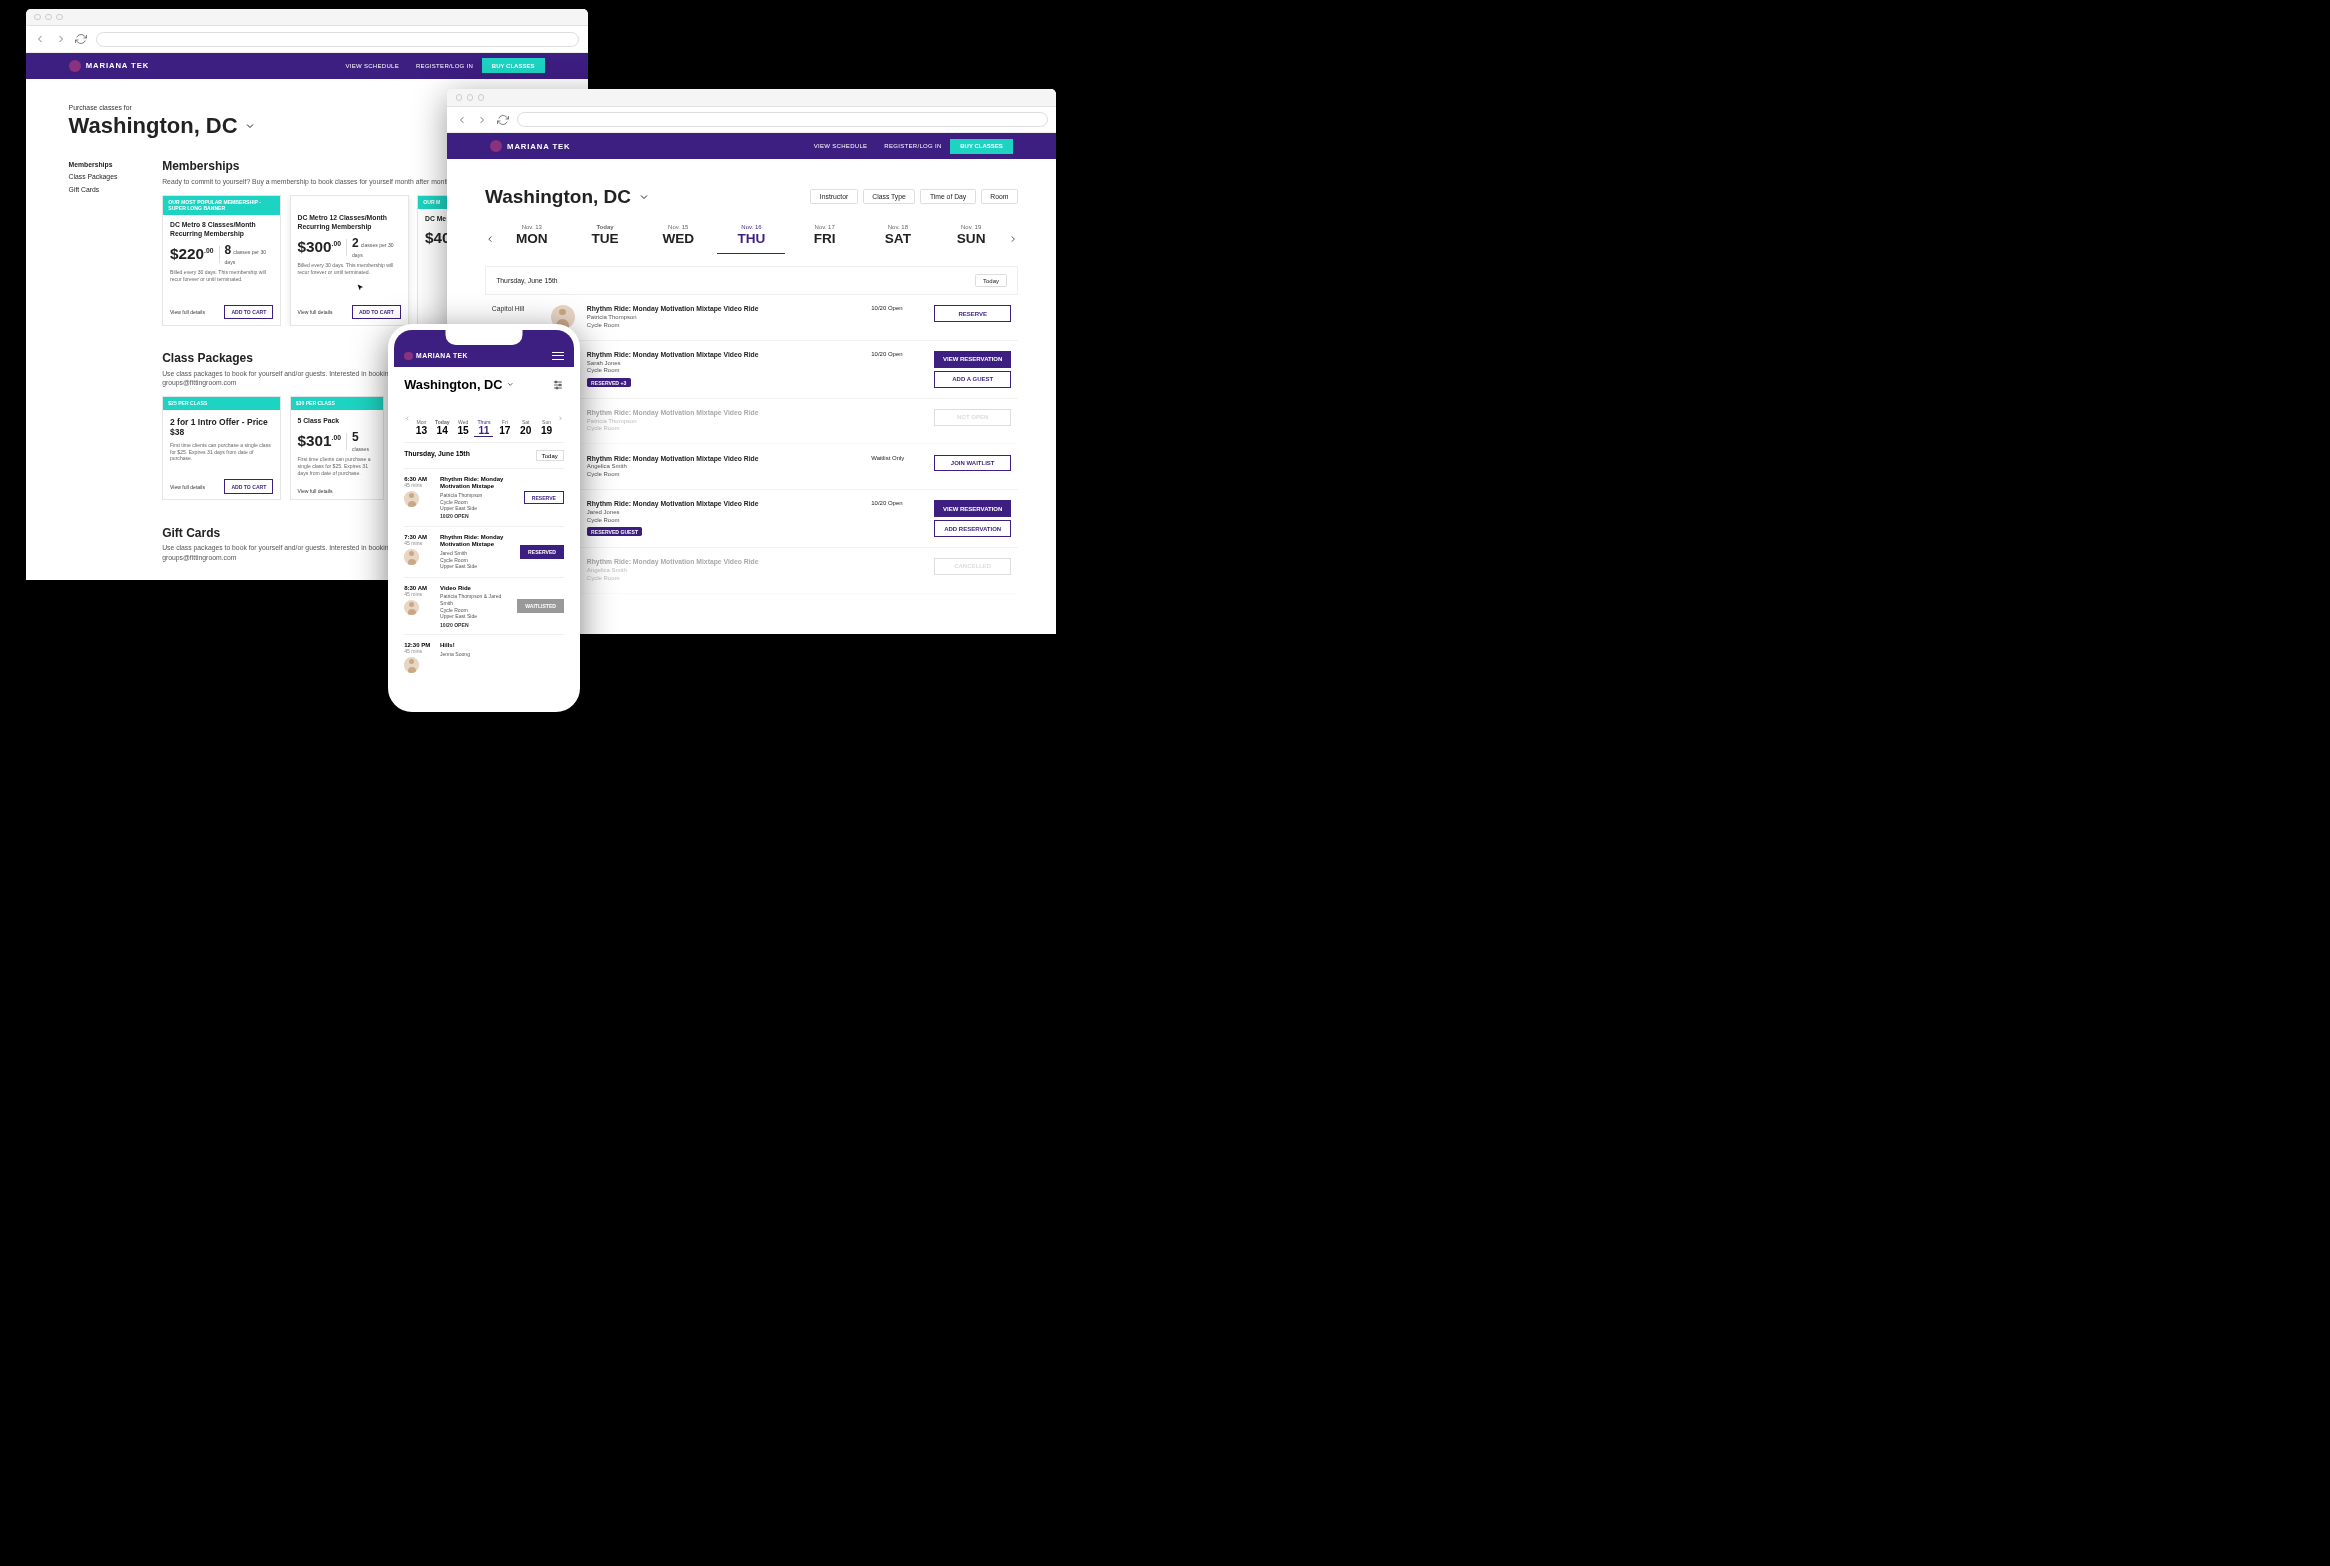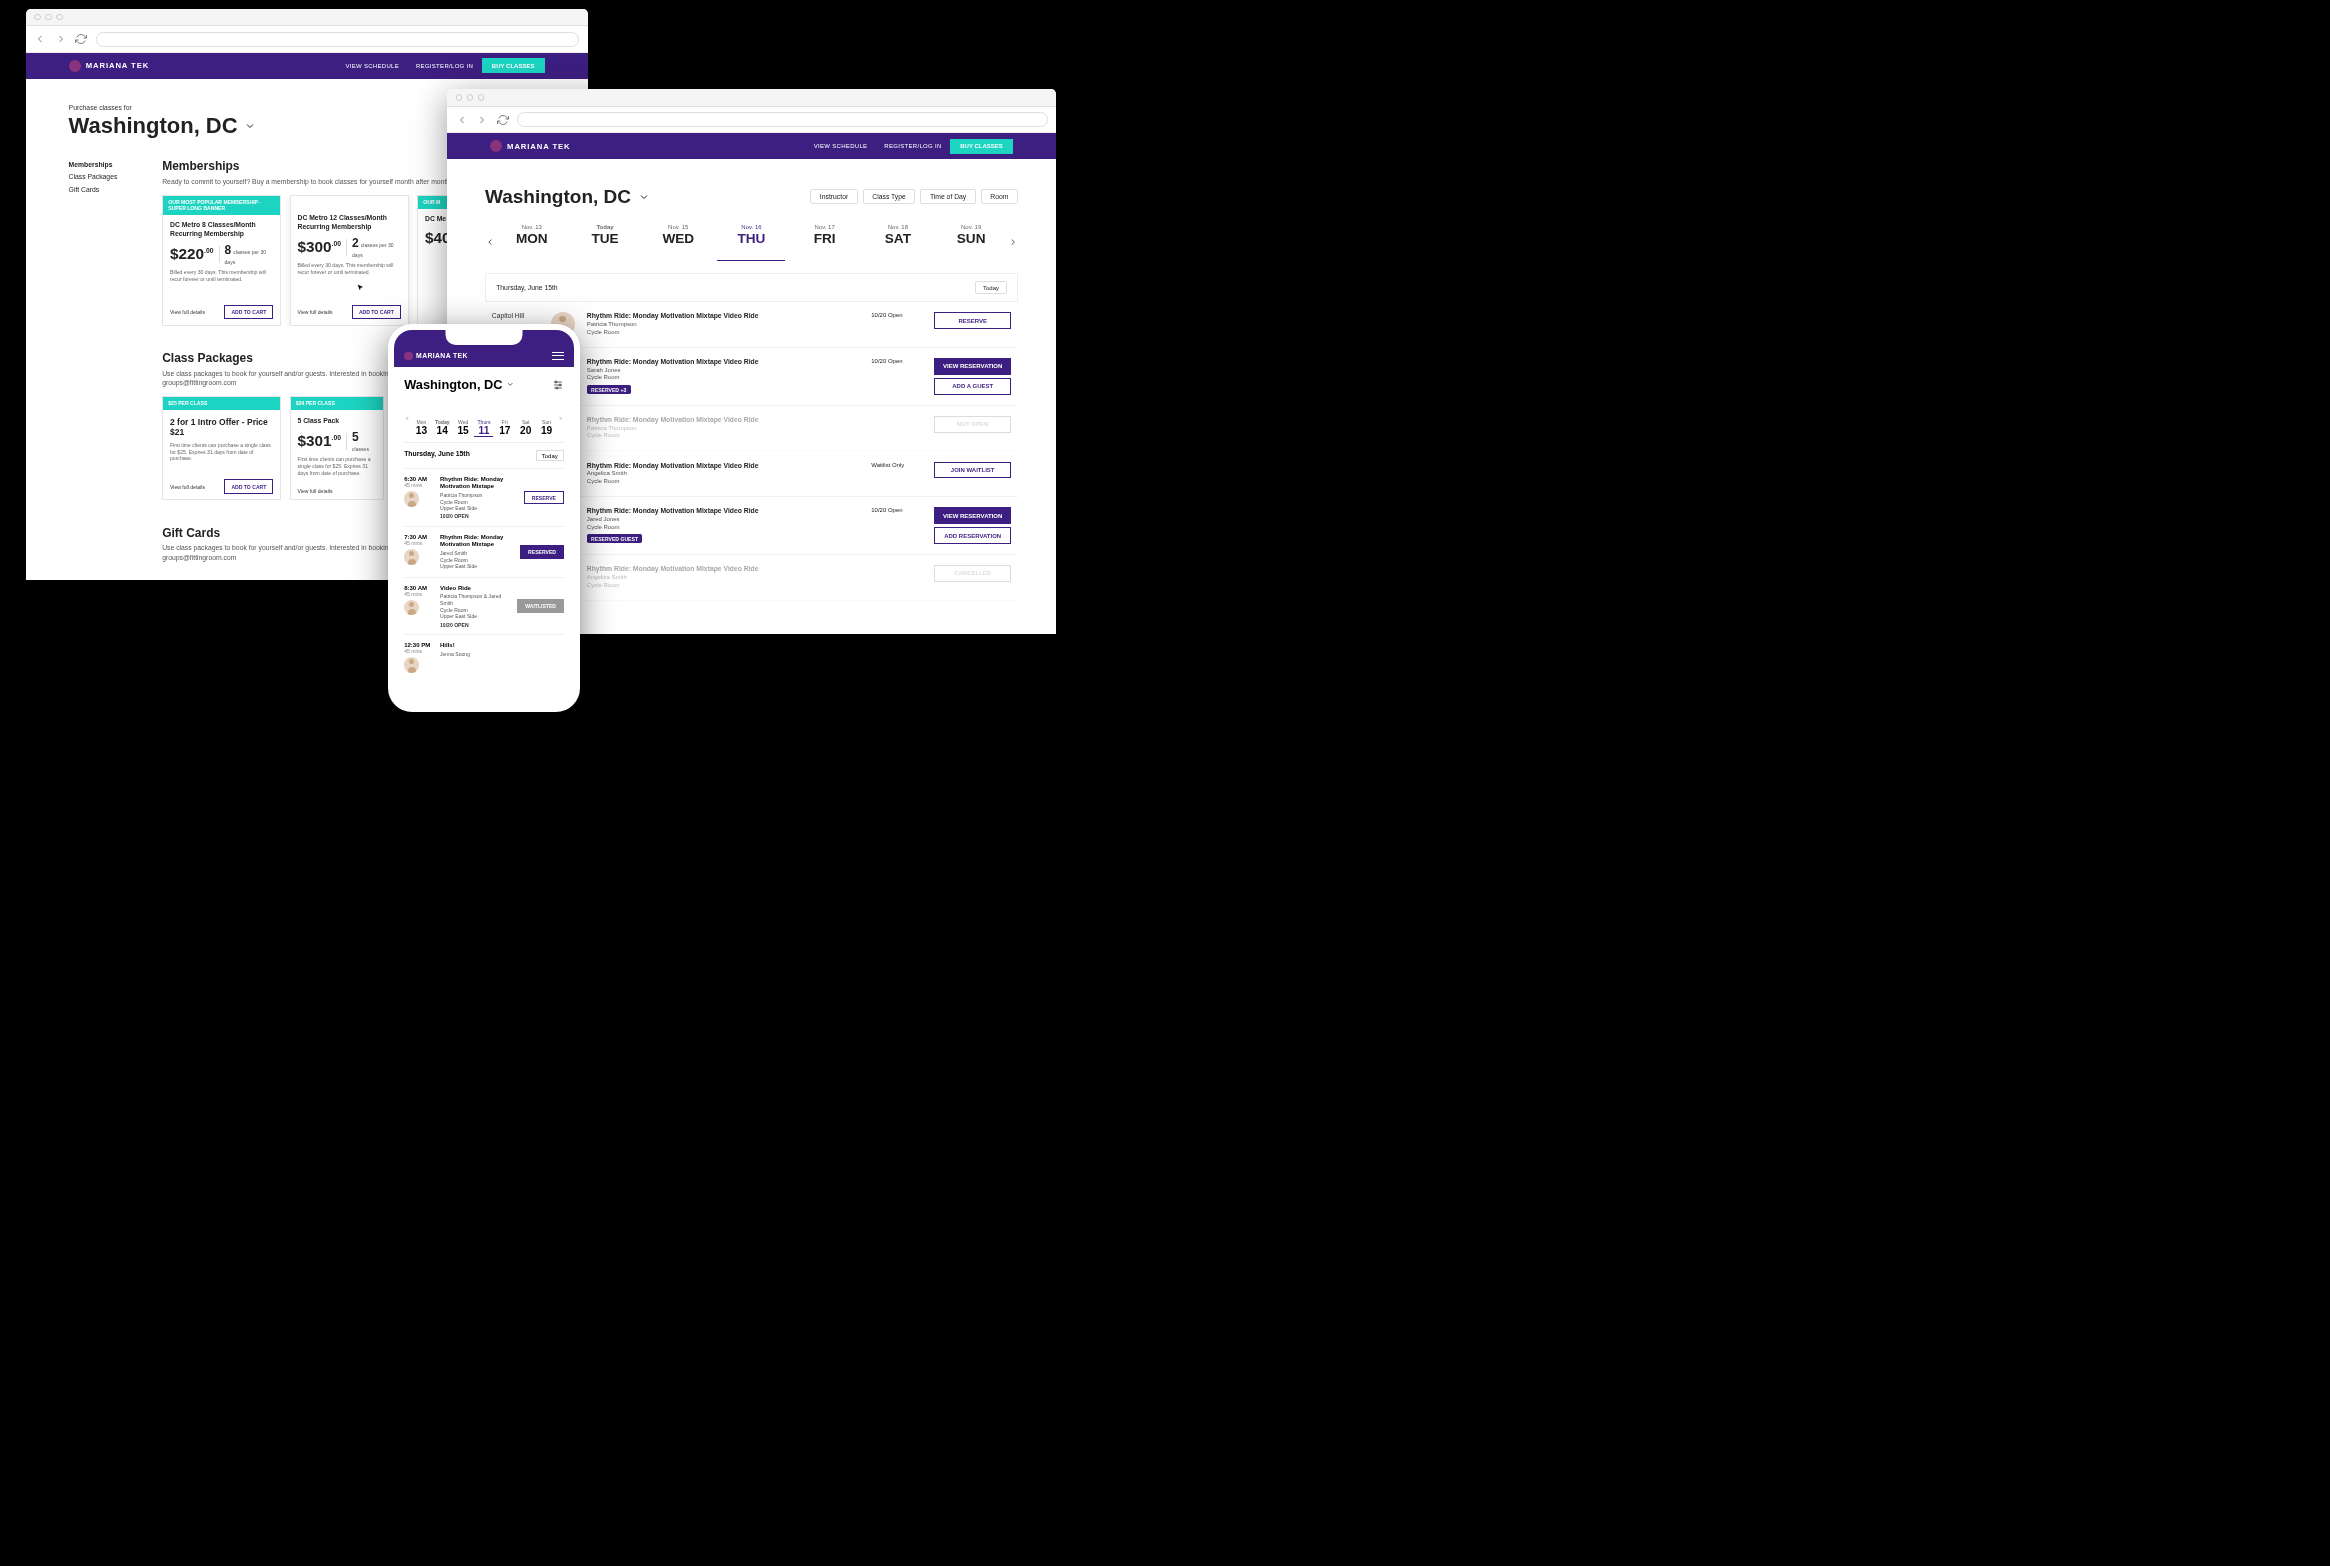--- a/index.html
+++ b/index.html
@@ -53,21 +53,21 @@
   .w2 { left: 447px; top: 89px; width: 609px; height: 545px; }
   .w2-body { padding: 25.6px 38px; font-size: 7.7px; color: #222;}
   .filters { display: flex; gap: 5.1px; }
   .filter { border: 0.9px solid #ddd; padding: 3.4px 8.5px; font-size: 6.8px; border-radius: 1.7px;}
   .w2-top { display: flex; justify-content: space-between; align-items: center;}
   .days { display: flex; align-items: center; justify-content: space-between; margin-top: 15.3px; position:relative;}
   .day { text-align: center; width: 68px;}
   .day-date { font-size: 6px; color: #666;}
   .day-name { font-size: 13.6px; font-weight: 700; margin-top: 1.7px;}
   .day.selected .day-name, .day.selected .day-date { color: #3d1e81; }
-  .day.selected { border-bottom: 1.7px solid #3d1e81; padding-bottom: 14px;}
+  .day.selected { border-bottom: 1.7px solid #3d1e81; padding-bottom: 7px;}
   .arrow { width: 10.2px; height: 10.2px; stroke: #333; stroke-width: 2; fill: none;}
   .date-bar { border: 0.9px solid #eee; display: flex; justify-content: space-between; align-items: center; padding: 6.8px 10.2px; margin-top: 12px; font-size: 6.8px;}
   .today-btn { border: 0.9px solid #ddd; padding: 2.6px 6.8px; font-size: 6px; border-radius: 1.7px;}
   .class-row { display: flex; align-items: flex-start; padding: 10.2px 6.8px; border-bottom: 0.9px solid #f2f2f2; gap: 12px;}
   .class-row.disabled { opacity: 0.4; }
   .cloc { width: 47px; font-size: 6.8px; color: #333;}
   .avatar { width: 24px; height: 24px; border-radius: 50%; background: #e8d5c4; flex-shrink: 0; position: relative; overflow: hidden;}
   .avatar::after{content:"";position:absolute;bottom:-3.4px;left:5.1px;width:13.6px;height:13.6px;border-radius:50%;background:#c9a886;}
   .avatar::before{content:"";position:absolute;top:3.4px;left:8.5px;width:6.8px;height:6.8px;border-radius:50%;background:#c9a886;}
   .avatar.red { background: #fff;}
@@ -218,21 +218,21 @@
           </div>
         </div>
 
         <div style="height:25.6px"></div>
         <div class="section-title">Class Packages</div>
         <div class="section-sub">Use class packages to book for yourself and/or guests. Interested in booking a private class, our studios a call or email groups@fittingroom.com</div>
         <div class="cards">
           <div class="card">
             <div class="banner">$25 PER CLASS</div>
             <div class="card-body">
-              <div class="card-title" style="font-size:8.5px">2 for 1 Intro Offer - Price $21</div>
+              <div class="card-title" style="font-size:8.5px">2 for 1 Intro Offer - Price $38</div>
               <div class="fine">First time clients can purchase a single class for $25. Expires 31 days from date of purchase.</div>
             </div>
             <div class="card-foot">
               <span class="view-link">View full details</span>
               <span class="addcart">ADD TO CART</span>
             </div>
           </div>
           <div class="card" style="width:94px">
             <div class="banner">$30 PER CLASS</div>
             <div class="card-body">

